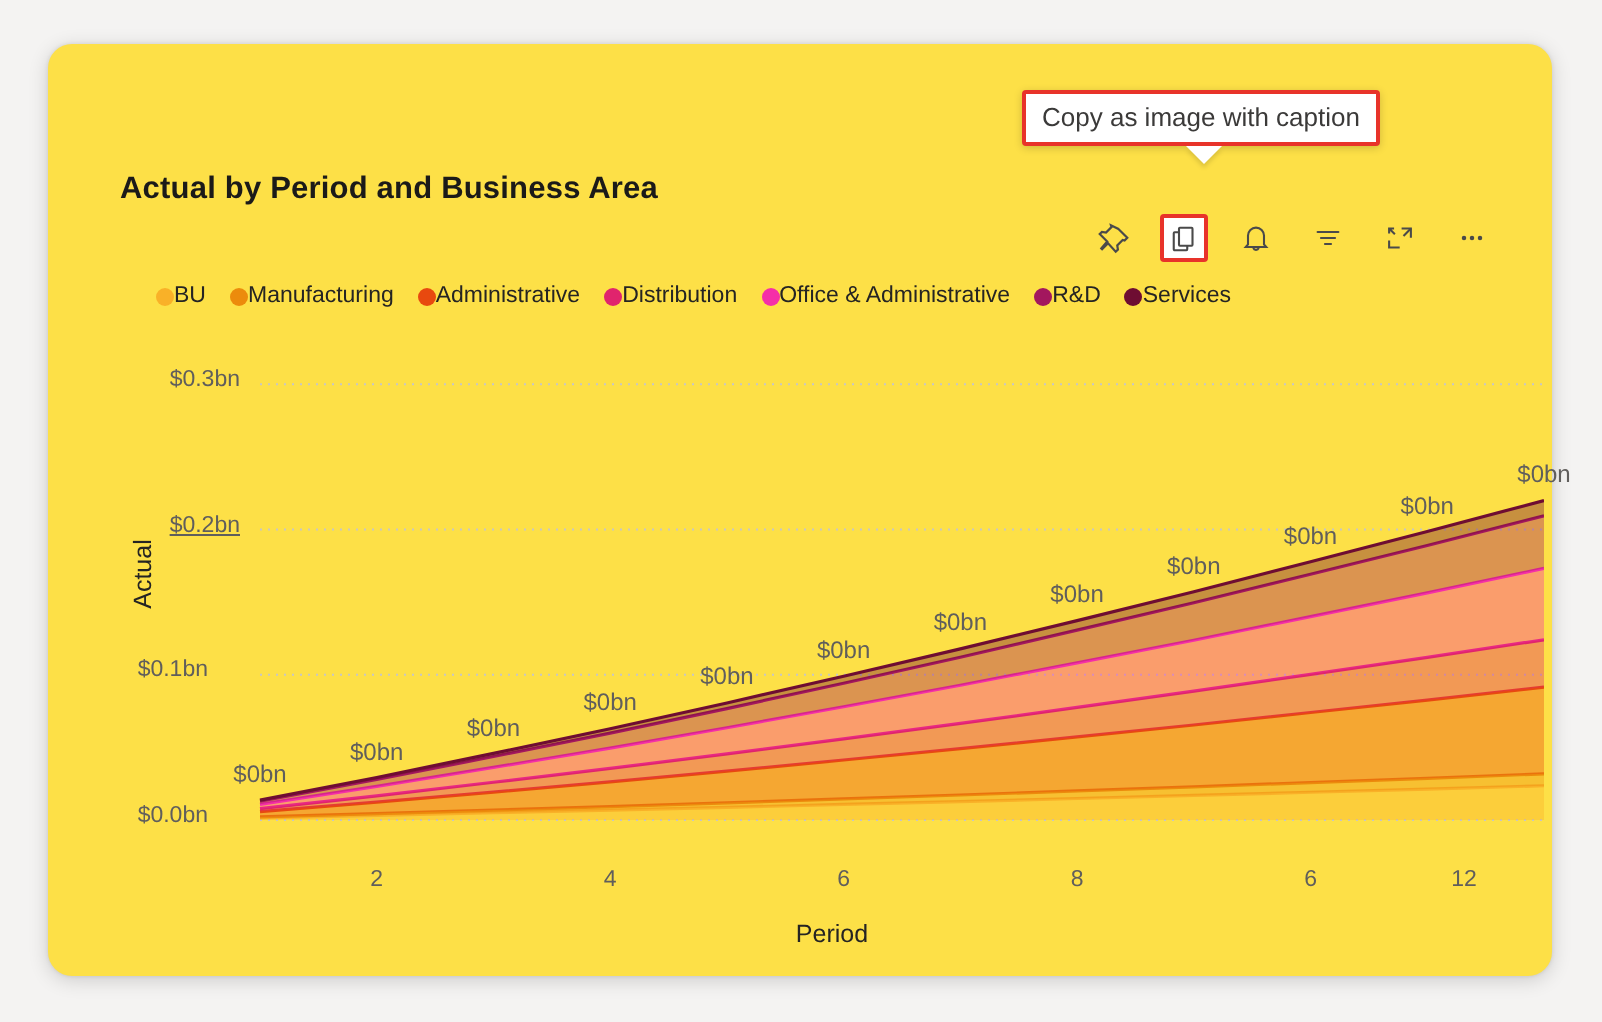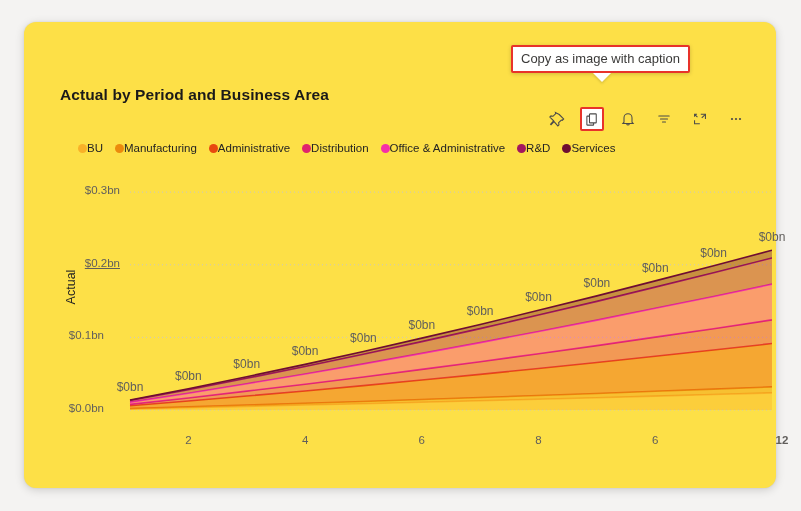--- a/index.html
+++ b/index.html
@@ -248,33 +248,34 @@
         <span class="legend-label">R&amp;D</span>
       </div>
       <div class="legend-item">
         <span class="legend-dot" style="background:#6e0d32"></span>
         <span class="legend-label">Services</span>
       </div>
     </div>
 
     <div class="plot-area">
       <div class="axis-y-title">Actual</div>
+      <div class="axis-x-title">Period</div>
       <div id="yticks">
           <div class="ytick" style="top: 240px; right: 668px;">$0.0bn</div>
           <div class="ytick" style="top: 167.385px; right: 668px;">$0.1bn</div>
           <div class="ytick" style="top: 94.7692px; right: 652px; text-decoration: underline;">$0.2bn</div>
           <div class="ytick" style="top: 22.1538px; right: 652px;">$0.3bn</div>
         </div>
       <div id="xticks">
           <div class="xtick" style="left: 128.364px;">2</div>
           <div class="xtick" style="left: 245.091px;">4</div>
           <div class="xtick" style="left: 361.818px;">6</div>
           <div class="xtick" style="left: 478.545px;">8</div>
           <div class="xtick" style="left: 595.273px;">6</div>
-          <div class="xtick" style="left: 722px; font-weight: bold;">12</div>
+          <div class="xtick" style="left: 672px;">12</div>
         </div>
       <svg class="chart-svg" id="chartsvg" width="712" height="290">
           <line x1="70" x2="712" y1="248" y2="248" stroke="#c8c6c4" stroke-width="1" stroke-dasharray="1 3"></line>
           <line x1="70" x2="712" y1="175.3846153846154" y2="175.3846153846154" stroke="#c8c6c4" stroke-width="1" stroke-dasharray="1 3"></line>
           <line x1="70" x2="712" y1="102.76923076923077" y2="102.76923076923077" stroke="#c8c6c4" stroke-width="1" stroke-dasharray="1 3"></line>
           <line x1="70" x2="712" y1="30.15384615384616" y2="30.15384615384616" stroke="#c8c6c4" stroke-width="1" stroke-dasharray="1 3"></line>
           <path d="M70 246.91076923076923 L128.36363636363637 245.6763076923077 L186.72727272727275 244.36923076923077 L245.09090909090907 243.06215384615385 L303.4545454545455 241.68246153846155 L361.8181818181818 240.23015384615385 L420.18181818181813 238.77784615384616 L478.54545454545456 237.25292307692308 L536.909090909091 235.728 L595.2727272727273 234.13046153846153 L653.6363636363636 232.53292307692308 L712 230.86276923076923 L712 248 L653.6363636363636 248 L595.2727272727273 248 L536.909090909091 248 L478.54545454545456 248 L420.18181818181813 248 L361.8181818181818 248 L303.4545454545455 248 L245.09090909090907 248 L186.72727272727275 248 L128.36363636363637 248 L70 248 Z" fill="#f9b128" fill-opacity="0.38"></path>
           <path d="M70 246.91076923076923 L128.36363636363637 245.6763076923077 L186.72727272727275 244.36923076923077 L245.09090909090907 243.06215384615385 L303.4545454545455 241.68246153846155 L361.8181818181818 240.23015384615385 L420.18181818181813 238.77784615384616 L478.54545454545456 237.25292307692308 L536.909090909091 235.728 L595.2727272727273 234.13046153846153 L653.6363636363636 232.53292307692308 L712 230.86276923076923 " fill="none" stroke="#f9b128" stroke-width="1.6"></path>
           <path d="M70 246.47507692307693 L128.36363636363637 244.80492307692307 L186.72727272727275 243.06215384615385 L245.09090909090907 241.31938461538462 L303.4545454545455 239.43138461538462 L361.8181818181818 237.47076923076924 L420.18181818181813 235.51015384615386 L478.54545454545456 233.47692307692307 L536.909090909091 231.44369230769232 L595.2727272727273 229.26523076923075 L653.6363636363636 227.15938461538462 L712 224.9083076923077 L712 230.86276923076923 L653.6363636363636 232.53292307692308 L595.2727272727273 234.13046153846153 L536.909090909091 235.728 L478.54545454545456 237.25292307692308 L420.18181818181813 238.77784615384616 L361.8181818181818 240.23015384615385 L303.4545454545455 241.68246153846155 L245.09090909090907 243.06215384615385 L186.72727272727275 244.36923076923077 L128.36363636363637 245.6763076923077 L70 246.91076923076923 Z" fill="#ec8b0c" fill-opacity="0.38"></path>
           <path d="M70 246.47507692307693 L128.36363636363637 244.80492307692307 L186.72727272727275 243.06215384615385 L245.09090909090907 241.31938461538462 L303.4545454545455 239.43138461538462 L361.8181818181818 237.47076923076924 L420.18181818181813 235.51015384615386 L478.54545454545456 233.47692307692307 L536.909090909091 231.44369230769232 L595.2727272727273 229.26523076923075 L653.6363636363636 227.15938461538462 L712 224.9083076923077 " fill="none" stroke="#ec8b0c" stroke-width="1.6"></path>

